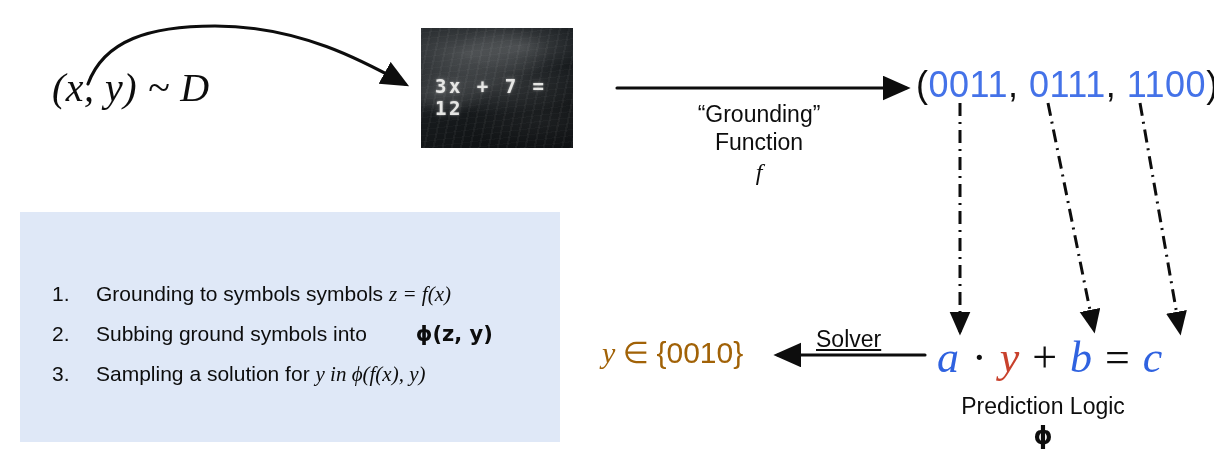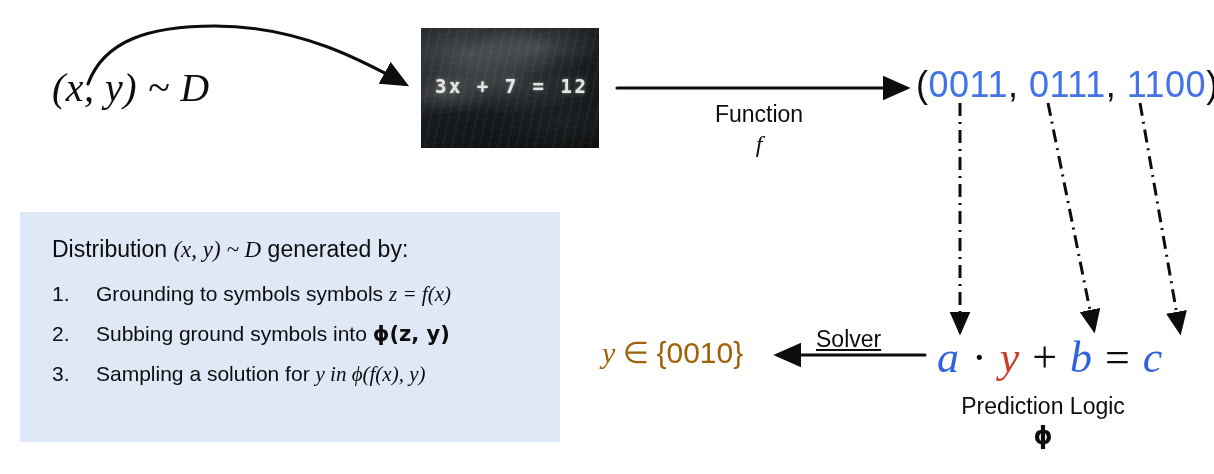--- a/index.html
+++ b/index.html
@@ -18,21 +18,21 @@
   #xy-dist{
     left:52px;top:64px;
     font-family:"Liberation Serif", serif;
     font-size:40px;font-style:italic;
     letter-spacing:0.5px;
     white-space:nowrap;
   }
 
   
   #blackboard{
-    left:421px;top:28px;width:178px;height:120px;
+    left:421px;top:28px;width:152px;height:120px;
     background:
       radial-gradient(ellipse 120px 50px at 30% 22%, rgba(255,255,255,.20), rgba(255,255,255,0) 70%),
       radial-gradient(ellipse 90px 38px at 66% 16%, rgba(255,255,255,.16), rgba(255,255,255,0) 70%),
       radial-gradient(ellipse 150px 40px at 45% 48%, rgba(255,255,255,.13), rgba(255,255,255,0) 72%),
       radial-gradient(ellipse 70px 30px at 12% 55%, rgba(255,255,255,.12), rgba(255,255,255,0) 72%),
       radial-gradient(ellipse 110px 46px at 80% 78%, rgba(255,255,255,.05), rgba(255,255,255,0) 70%),
       linear-gradient(160deg,#24282b 0%,#1c2023 35%,#121517 72%,#0c0e10 100%);
     overflow:hidden;
   }
   #blackboard .streaks{
@@ -85,21 +85,21 @@
     margin:0;padding:0;list-style:none;
   }
   #dist-steps li{
     position:relative;
     font-size:21px;line-height:40px;
     padding-left:44px;white-space:nowrap;
   }
   #dist-steps li .num{
     position:absolute;left:0;top:0;width:28px;text-align:left;
   }
-  .phi{font-family:"DejaVu Sans", sans-serif;font-weight:700;font-style:normal;}
+  .phi{font-family:"DejaVu Sans", sans-serif;font-weight:700;font-style:normal;margin-left:43px;}
 
   
   #solution-set{
     left:602px;top:335px;
     font-size:30px;color:#a16207;
     font-family:"Liberation Serif", serif;white-space:nowrap;
   }
   #solution-set .set{font-family:"Liberation Sans", sans-serif;font-style:normal;}
   #solution-set .yvar{font-style:italic;}
 
@@ -160,28 +160,28 @@
   </svg>
 
   <div class="abs" id="xy-dist">(x, y) ~ D</div>
 
   <div class="abs" id="blackboard">
     <div class="streaks"></div>
     <div id="chalk-equation">3x + 7 = 12</div>
   </div>
 
   <div class="abs" id="grounding-label">
+    <div>“Grounding”</div>
     <div>Function</div>
     <span class="fn">f</span>
   </div>
 
   <div class="abs" id="symbol-tuple"><span>(</span><span class="blue">0011</span><span>, </span><span class="blue">0111</span><span>, </span><span class="blue">1100</span><span>)</span></div>
 
   <div class="abs" id="distribution-box">
-    <div id="distribution-heading"><span>Distribution </span><span class="mathi">(x, y) ~ D</span><span> generated by:</span></div>
 
     <ul id="dist-steps">
       <li><span class="num">1.</span><span>Grounding to symbols symbols </span><span class="mathi">z = f(x)</span><span></span></li>
 
       <li><span class="num">2.</span><span>Subbing ground symbols into </span><span class="mathi phi">ϕ(z, y)</span><span></span></li>
 
       <li><span class="num">3.</span><span>Sampling a solution for </span><span class="mathi">y</span><span class="mathi"> in ϕ(f(x), y)</span></li>
     </ul>
   </div>
 

